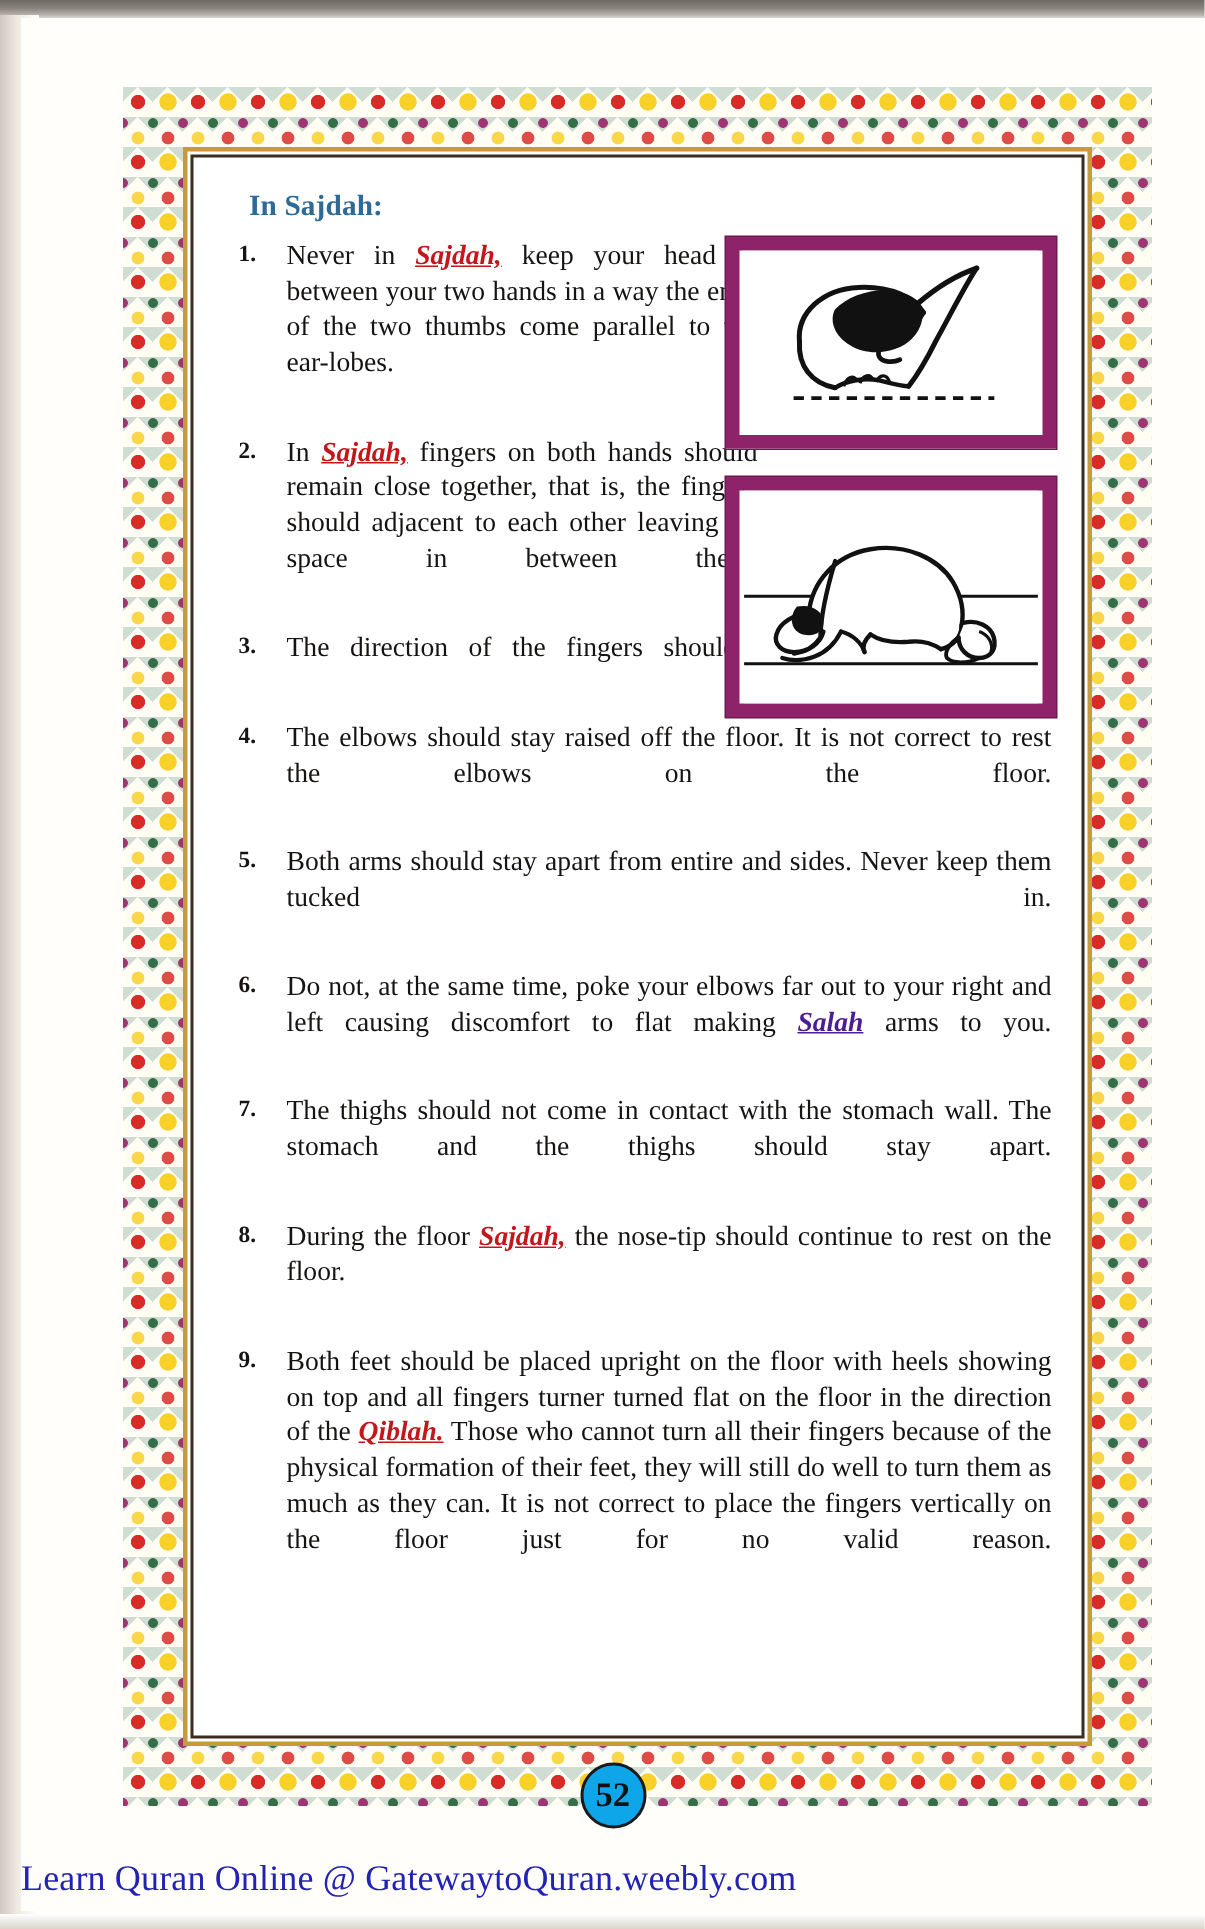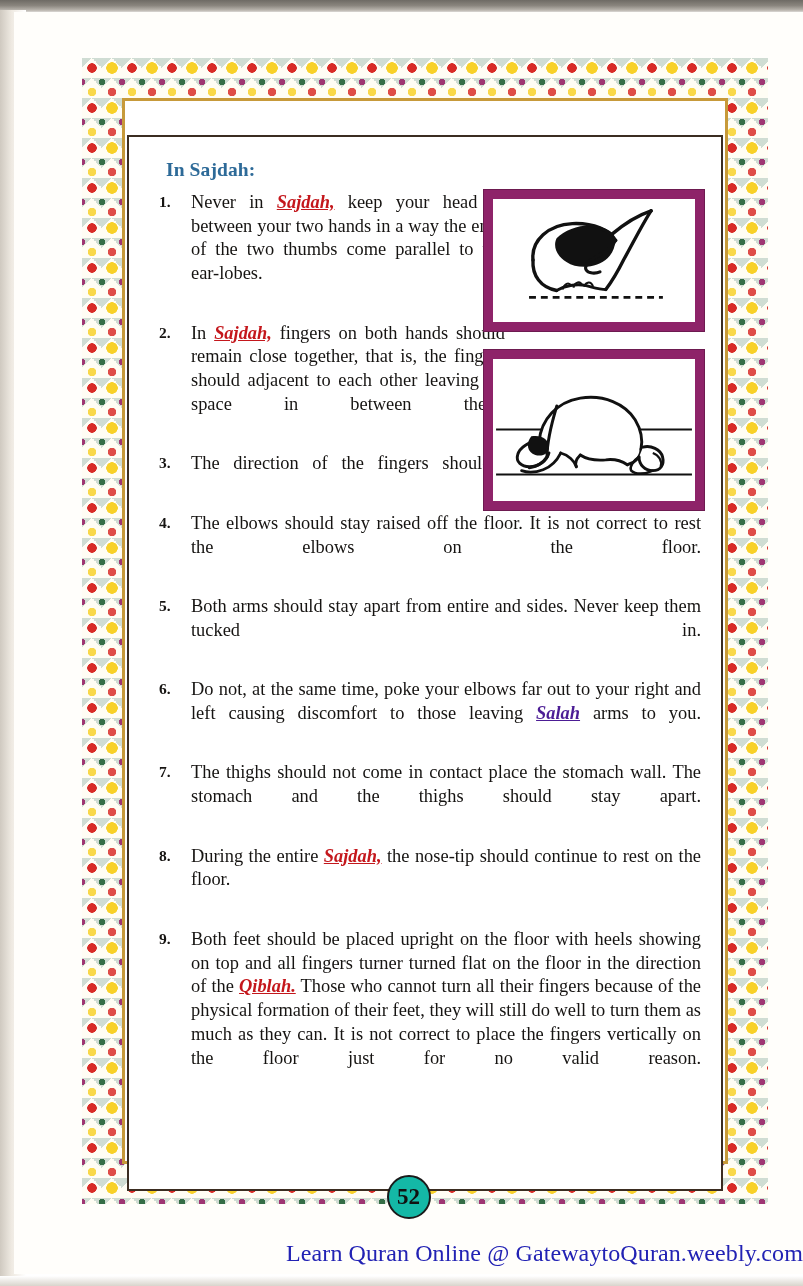--- a/index.html
+++ b/index.html
@@ -158,39 +158,39 @@
     font-size: 23px;
     color: #111;
     z-index: 6;
   }
 
   
   #footer-credit {
     position: absolute;
     left: 0; right: 0;
     top: 1228px;
-    text-align: right;
+    text-align: left;
     color: #2222b4;
     font-size: 24px;
     letter-spacing: .1px;
   }
 </style>
 </head>
 <body>
 
 <div id="scan-top-shadow"></div>
 <div id="scan-left-shadow"></div>
 <div id="scan-bottom-shadow"></div>
 
 <div id="page-sheet">
 
   <div id="ornate-frame"></div>
   <div id="inner-rule"></div>
 
-  <div id="content-frame" style="border-color: rgb(59, 45, 33); margin-top: 32px;">
+  <div id="content-frame" style="border-color: rgb(59, 45, 33);">
     <div id="content-inner">
 
       <div id="section-heading" style="color: rgb(45, 106, 152);">In Sajdah:</div>
 
       <ol class="rules" id="rules-list">
           <li class="rule narrow">
             <span class="num">1.</span>
             <span class="txt"><span>Never in </span><span class="em" style="color: rgb(196, 23, 28);">Sajdah,</span><span> keep your head in between your two hands in a way the ends of the two thumbs come parallel to the ear-lobes.</span></span>
           </li>
           <li class="rule narrow">
@@ -204,29 +204,29 @@
           <li class="rule">
             <span class="num">4.</span>
             <span class="txt"><span>The elbows should stay raised off the floor. It is not correct to rest the elbows on the floor.</span></span>
           </li>
           <li class="rule">
             <span class="num">5.</span>
             <span class="txt"><span>Both arms should stay apart from entire and sides. Never keep them tucked in.</span></span>
           </li>
           <li class="rule">
             <span class="num">6.</span>
-            <span class="txt"><span>Do not, at the same time, poke your elbows far out to your right and left causing discomfort to those leaving </span><span class="em" style="color: #4c1d95;">Salah</span><span> arms to you.</span></span>
+            <span class="txt"><span>Do not, at the same time, poke your elbows far out to your right and left causing discomfort to flat making </span><span class="em" style="color: #4c1d95;">Salah</span><span> arms to you.</span></span>
           </li>
           <li class="rule">
             <span class="num">7.</span>
-            <span class="txt"><span>The thighs should not come in contact place the stomach wall. The stomach and the thighs should stay apart.</span></span>
+            <span class="txt"><span>The thighs should not come in contact with the stomach wall. The stomach and the thighs should stay apart.</span></span>
           </li>
           <li class="rule">
             <span class="num">8.</span>
-            <span class="txt"><span>During the entire </span><span class="em" style="color: rgb(196, 23, 28);">Sajdah,</span><span> the nose-tip should continue to rest on the floor.</span></span>
+            <span class="txt"><span>During the floor </span><span class="em" style="color: rgb(196, 23, 28);">Sajdah,</span><span> the nose-tip should continue to rest on the floor.</span></span>
           </li>
           <li class="rule last">
             <span class="num">9.</span>
             <span class="txt"><span>Both feet should be placed upright on the floor with heels showing on top and all fingers turner turned flat on the floor in the direction of the </span><span class="em" style="color: rgb(196, 23, 28);">Qiblah.</span><span> Those who cannot turn all their fingers because of the physical formation of their feet, they will still do well to turn them as much as they can. It is not correct to place the fingers vertically on the floor just for no valid reason.</span></span>
           </li>
         </ol>
 
       <div class="fig" id="fig-head" style="border-color: rgb(142, 35, 105);">
         <svg viewBox="0 0 200 125" xmlns="http://www.w3.org/2000/svg">
           <rect x="0" y="0" width="200" height="125" fill="#ffffff"></rect>
@@ -275,17 +275,17 @@
 
           <path d="M150 90 C158 88 168 92 170 100 C172 108 168 114 160 114 C152 114 146 108 146 100" fill="#ffffff" stroke="#111111" stroke-width="3" stroke-linecap="round"></path>
           <path d="M146 100 C140 104 136 110 138 114 C142 118 152 118 160 114" fill="none" stroke="#111111" stroke-width="2.6" stroke-linecap="round"></path>
           <path d="M160 96 C166 98 170 104 168 110" fill="none" stroke="#111111" stroke-width="2.2"></path>
         </svg>
       </div>
 
     </div>
   </div>
 
-  <div id="page-number-badge" style="background: #14b8a6;">52</div>
+  <div id="page-number-badge" style="background: #0ea5e9;">52</div>
 
   <div id="footer-credit" style="color: rgb(34, 34, 180);">Learn Quran Online @ GatewaytoQuran.weebly.com</div>
 
 </div>
 
 </body></html>

